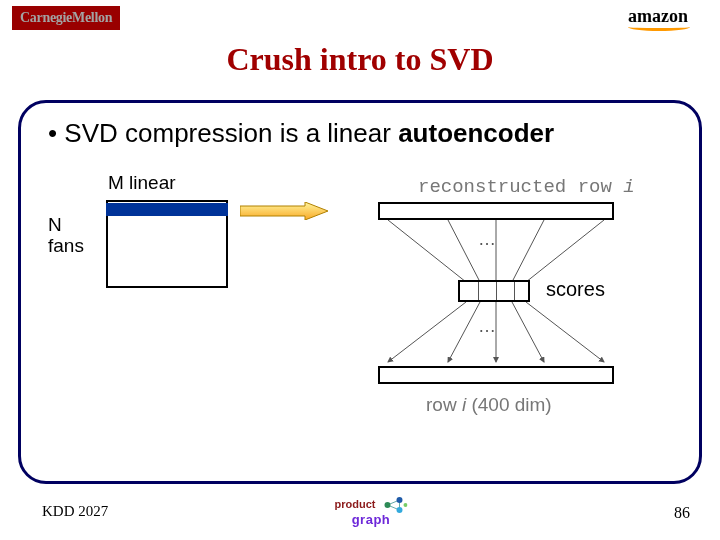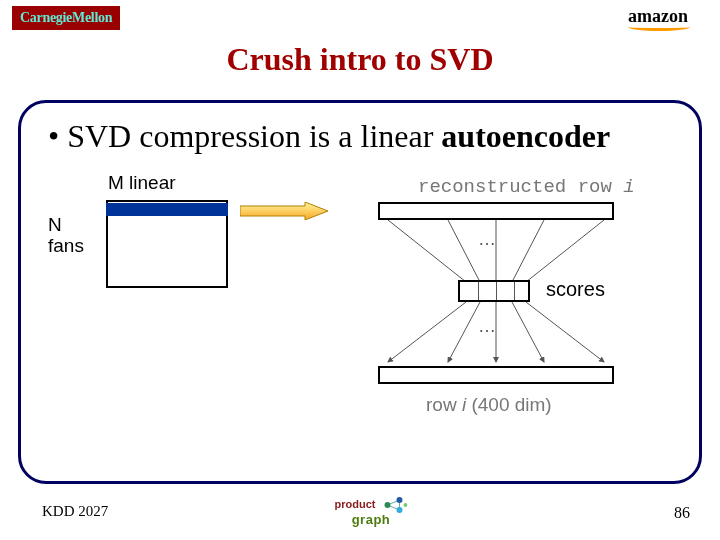--- a/index.html
+++ b/index.html
@@ -12,21 +12,21 @@
     overflow: hidden;
   }
   .header {
     display: flex;
     justify-content: space-between;
     align-items: flex-start;
     padding: 6px 30px 0 12px;
   }
   .cmu-logo {
     background: #990000;
-    color: #5eead4;
+    color: #a3a3a3;
     font-family: 'Times New Roman', serif;
     font-size: 14px;
     padding: 4px 8px;
     font-weight: bold;
     letter-spacing: -0.3px;
   }
   .amazon-logo {
     font-family: Liberation Serif, serif;
     font-weight: bold;
     font-size: 18px;
@@ -54,22 +54,22 @@
     left: 18px;
     right: 18px;
     bottom: 56px;
     border: 3px solid #000060;
     border-radius: 28px;
   }
   .bullet-line {
     position: absolute;
     top: 118px;
     left: 48px;
-    font-size: 32px;
-    font-family: Liberation Serif, serif;
+    font-size: 26px;
+    font-family: Liberation Sans, sans-serif;
   }
   .bullet-line b { font-weight: bold; }
   .diagram {
     position: absolute;
     top: 172px;
     left: 48px;
     right: 48px;
     bottom: 80px;
   }
   .label-midols {
@@ -182,21 +182,21 @@
     bottom: 14px;
     left: 50%;
     transform: translateX(-50%);
     font-family: Arial, sans-serif;
     font-size: 11px;
     text-align: center;
     line-height: 0.9;
     margin-left: 11px;
   }
   .product-graph .p1 { color: #8b1a1a; font-weight: bold; }
-  .product-graph .p2 { color: #4d7c0f; font-size: 13px; font-weight: bold; letter-spacing: 0.5px; }
+  .product-graph .p2 { color: #6d28d9; font-size: 13px; font-weight: bold; letter-spacing: 0.5px; }
   .pg-dots {
     display: inline-block;
     vertical-align: middle;
     margin-left: 3px;
   }
 </style>
 </head>
 <body>
 
 <div class="header">

